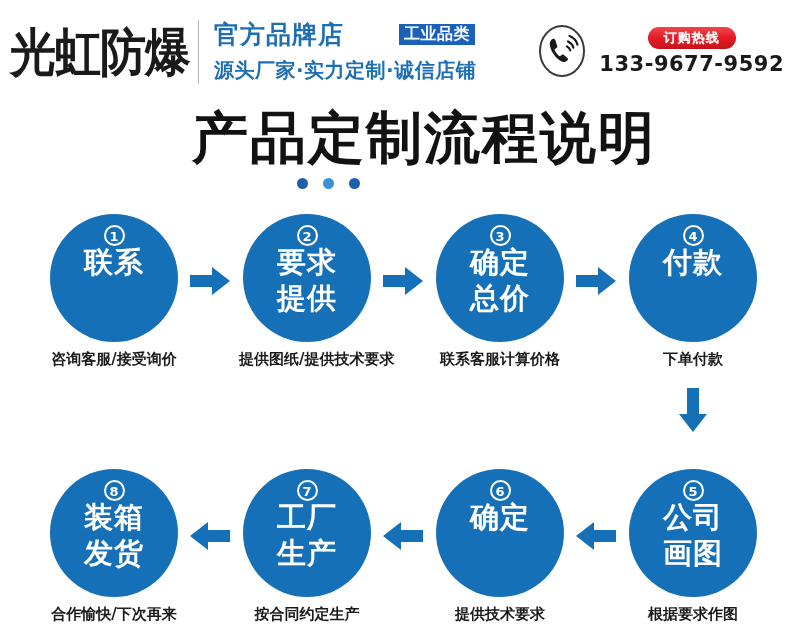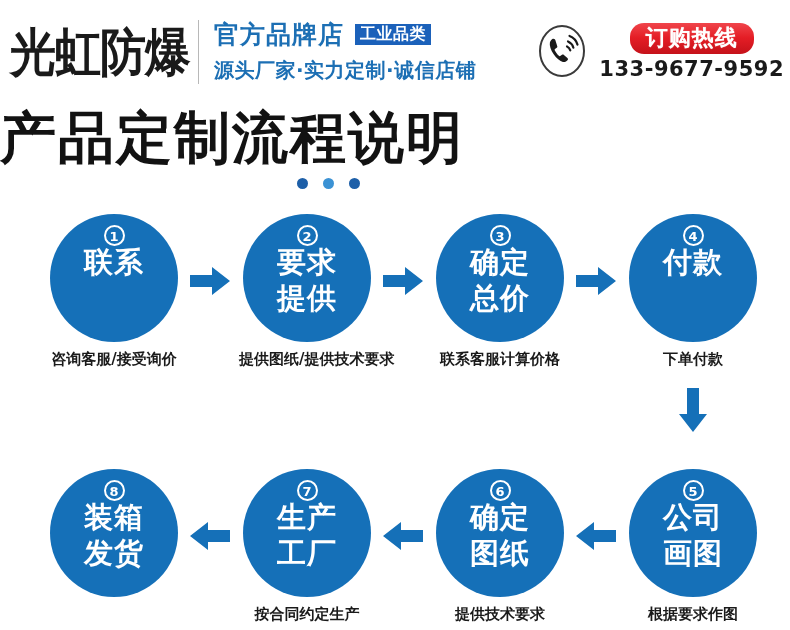--- a/index.html
+++ b/index.html
@@ -51,20 +51,21 @@
   }
   .brand-block {
     position: absolute;
     left: 214px;
     top: 18px;
   }
   .brand-row1 {
     display: flex;
     align-items: center;
     height: 33px;
+    gap: 44px;
   }
   .brand-main {
     font-family: "DejaVu Sans", sans-serif;
     font-size: 25px;
     font-weight: 700;
     color: #1c6fb4;
     letter-spacing: 1px;
     line-height: 1;
     white-space: nowrap;
   }
@@ -111,21 +112,21 @@
     display: flex;
     flex-direction: column;
     align-items: center;
   }
   .hotline-pill {
     background: linear-gradient(180deg, #f0454b 0%, #e41d25 48%, #c5121a 100%);
     border-radius: 14px;
     padding: 4px 16px 5px 16px;
     color: #ffffff;
     font-family: "DejaVu Sans", sans-serif;
-    font-size: 22px;
+    font-size: 13px;
     font-weight: 700;
     letter-spacing: 1px;
     line-height: 1;
     white-space: nowrap;
     text-shadow: 0 0 1px rgba(255,255,255,.6);
   }
   .hotline-number {
     margin-top: 5px;
     font-family: "DejaVu Sans", sans-serif;
     font-size: 21px;
@@ -135,21 +136,21 @@
     line-height: 1;
     white-space: nowrap;
   }
 
   
   .title-zone {
     position: absolute;
     top: 106px;
     left: 0;
     width: 656px;
-    text-align: left;
+    text-align: right;
   }
   .main-title {
     font-family: "DejaVu Sans", sans-serif;
     font-size: 56px;
     font-weight: 700;
     color: #121212;
     letter-spacing: 2px;
     line-height: 1.15;
     white-space: nowrap;
   }
@@ -353,48 +354,48 @@
   </div>
 
   <div class="row row2">
 
     <div class="node" style="left:46px;">
       <div class="circle">
         <span class="num-badge">8</span>
         <span class="circle-label">装箱</span>
         <span class="circle-label">发货</span>
       </div>
+      <div class="caption">合作愉快/下次再来</div>
     </div>
 
     <div class="arrow-h" style="left:188px;">
       <svg width="44" height="30" viewBox="0 0 44 30" aria-hidden="true">
         <path d="M42 9 H20 V1 L2 15 L20 29 V21 H42 Z" fill="#1570b8"></path>
       </svg>
     </div>
 
     <div class="node" style="left:239px;">
       <div class="circle">
         <span class="num-badge">7</span>
+        <span class="circle-label">工厂</span>
         <span class="circle-label">生产</span>
-        <span class="circle-label">工厂</span>
       </div>
       <div class="caption">按合同约定生产</div>
     </div>
 
     <div class="arrow-h" style="left:381px;">
       <svg width="44" height="30" viewBox="0 0 44 30" aria-hidden="true">
         <path d="M42 9 H20 V1 L2 15 L20 29 V21 H42 Z" fill="#1570b8"></path>
       </svg>
     </div>
 
     <div class="node" style="left:432px;">
       <div class="circle">
         <span class="num-badge">6</span>
         <span class="circle-label">确定</span>
-        <span class="circle-label">图纸</span>
       </div>
       <div class="caption">提供技术要求</div>
     </div>
 
     <div class="arrow-h" style="left:574px;">
       <svg width="44" height="30" viewBox="0 0 44 30" aria-hidden="true">
         <path d="M42 9 H20 V1 L2 15 L20 29 V21 H42 Z" fill="#1570b8"></path>
       </svg>
     </div>
 

